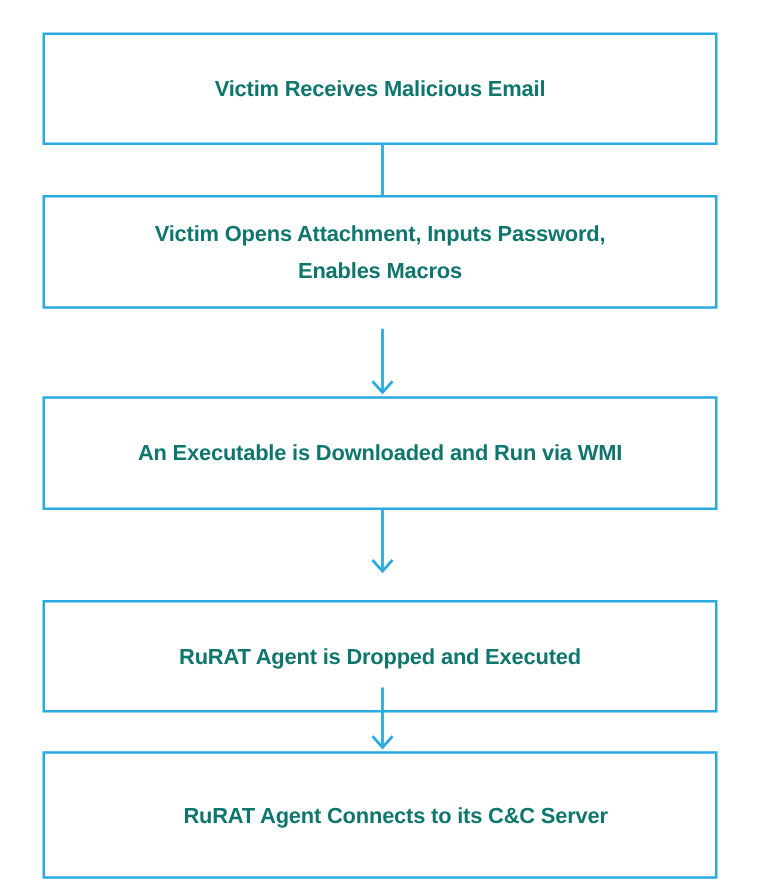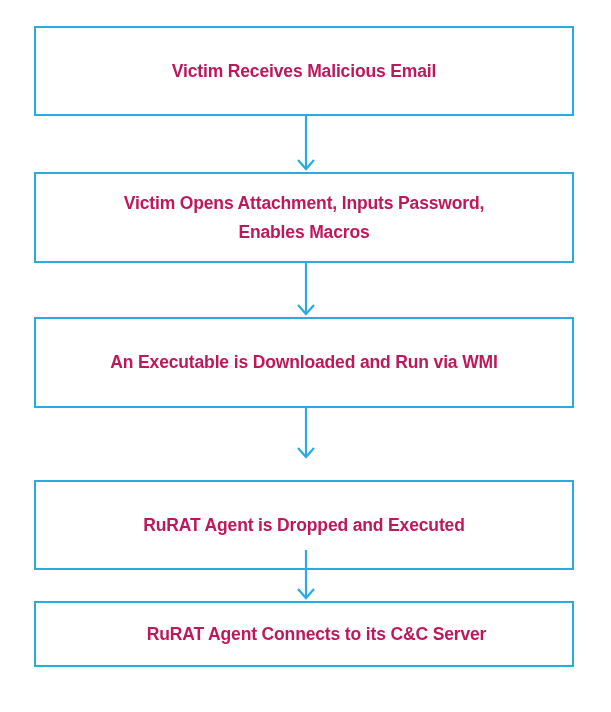--- a/index.html
+++ b/index.html
@@ -25,21 +25,21 @@
     width: 540px;
     box-sizing: border-box;
     border: 2px solid #29abe2;
     background: #ffffff;
     display: flex;
     align-items: center;
     justify-content: center;
     text-align: center;
   }
   .flow-stage-label {
-    color: #be185d;
+    color: #0f766e;
     font-family: "Liberation Sans", sans-serif;
     font-weight: bold;
     font-size: 17.5px;
     line-height: 29px;
     letter-spacing: -0.15px;
     white-space: pre-line;
     padding: 0 18px;
   }
   .flow-connector {
     position: absolute;
@@ -61,21 +61,21 @@
     <span class="flow-stage-label">Victim Receives Malicious Email</span>
   </div>
 
   <div class="flow-connector" style="top:116px; height:56px;">
     <svg width="611" height="56" viewBox="0 0 611 56" fill="none" xmlns="http://www.w3.org/2000/svg">
       <path d="M306 0 V52" stroke="#29abe2" stroke-width="2.2"></path>
       <path d="M298 44 L306 53 L314 44" stroke="#29abe2" stroke-width="2.2" fill="none" stroke-linecap="butt" stroke-linejoin="miter"></path>
     </svg>
   </div>
 
-  <div class="flow-stage" style="top:172px; height:91px;">
+  <div class="flow-stage" style="top:156px; height:91px;">
     <span class="flow-stage-label">Victim Opens Attachment, Inputs Password,
 Enables Macros</span>
   </div>
 
   <div class="flow-connector" style="top:263px; height:54px;">
     <svg width="611" height="54" viewBox="0 0 611 54" fill="none" xmlns="http://www.w3.org/2000/svg">
       <path d="M306 0 V50" stroke="#29abe2" stroke-width="2.2"></path>
       <path d="M298 42 L306 51 L314 42" stroke="#29abe2" stroke-width="2.2" fill="none" stroke-linecap="butt" stroke-linejoin="miter"></path>
     </svg>
   </div>
@@ -95,17 +95,17 @@
     <span class="flow-stage-label">RuRAT Agent is Dropped and Executed</span>
   </div>
 
   <div class="flow-connector" style="top:550px; height:51px;">
     <svg width="611" height="51" viewBox="0 0 611 51" fill="none" xmlns="http://www.w3.org/2000/svg">
       <path d="M306 0 V47" stroke="#29abe2" stroke-width="2.2"></path>
       <path d="M298 39 L306 48 L314 39" stroke="#29abe2" stroke-width="2.2" fill="none" stroke-linecap="butt" stroke-linejoin="miter"></path>
     </svg>
   </div>
 
-  <div class="flow-stage" style="top:601px; height:66px;padding-left:25px;">
+  <div class="flow-stage" style="top:601px; height:102px;padding-left:25px;">
     <span class="flow-stage-label">RuRAT Agent Connects to its C&amp;C Server</span>
   </div>
 
 </div>
 
 </body></html>

